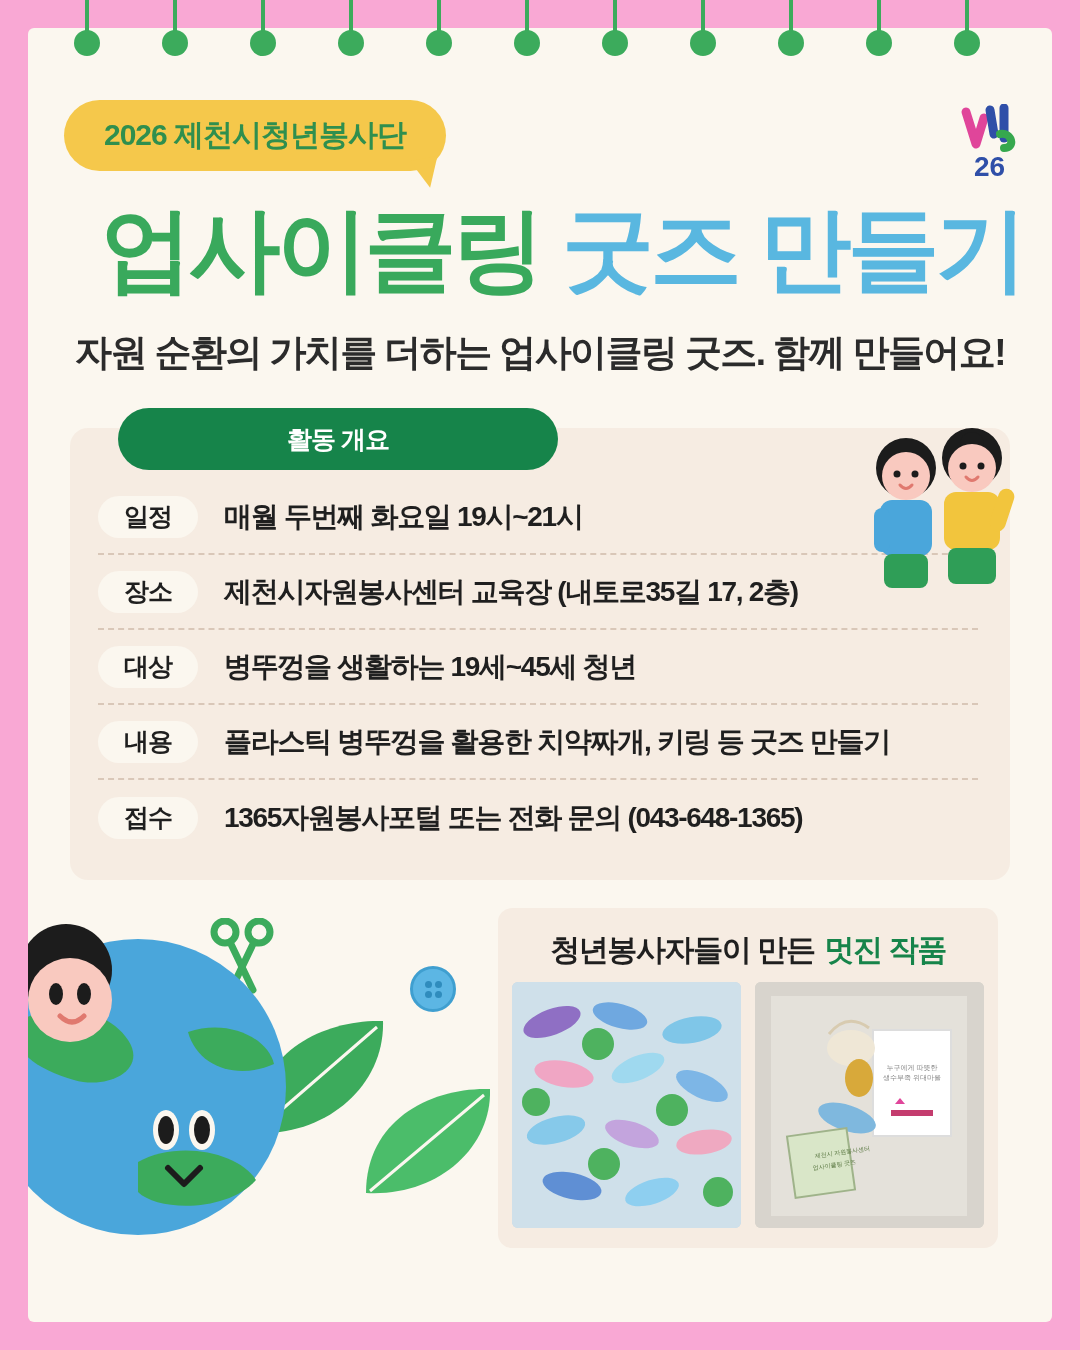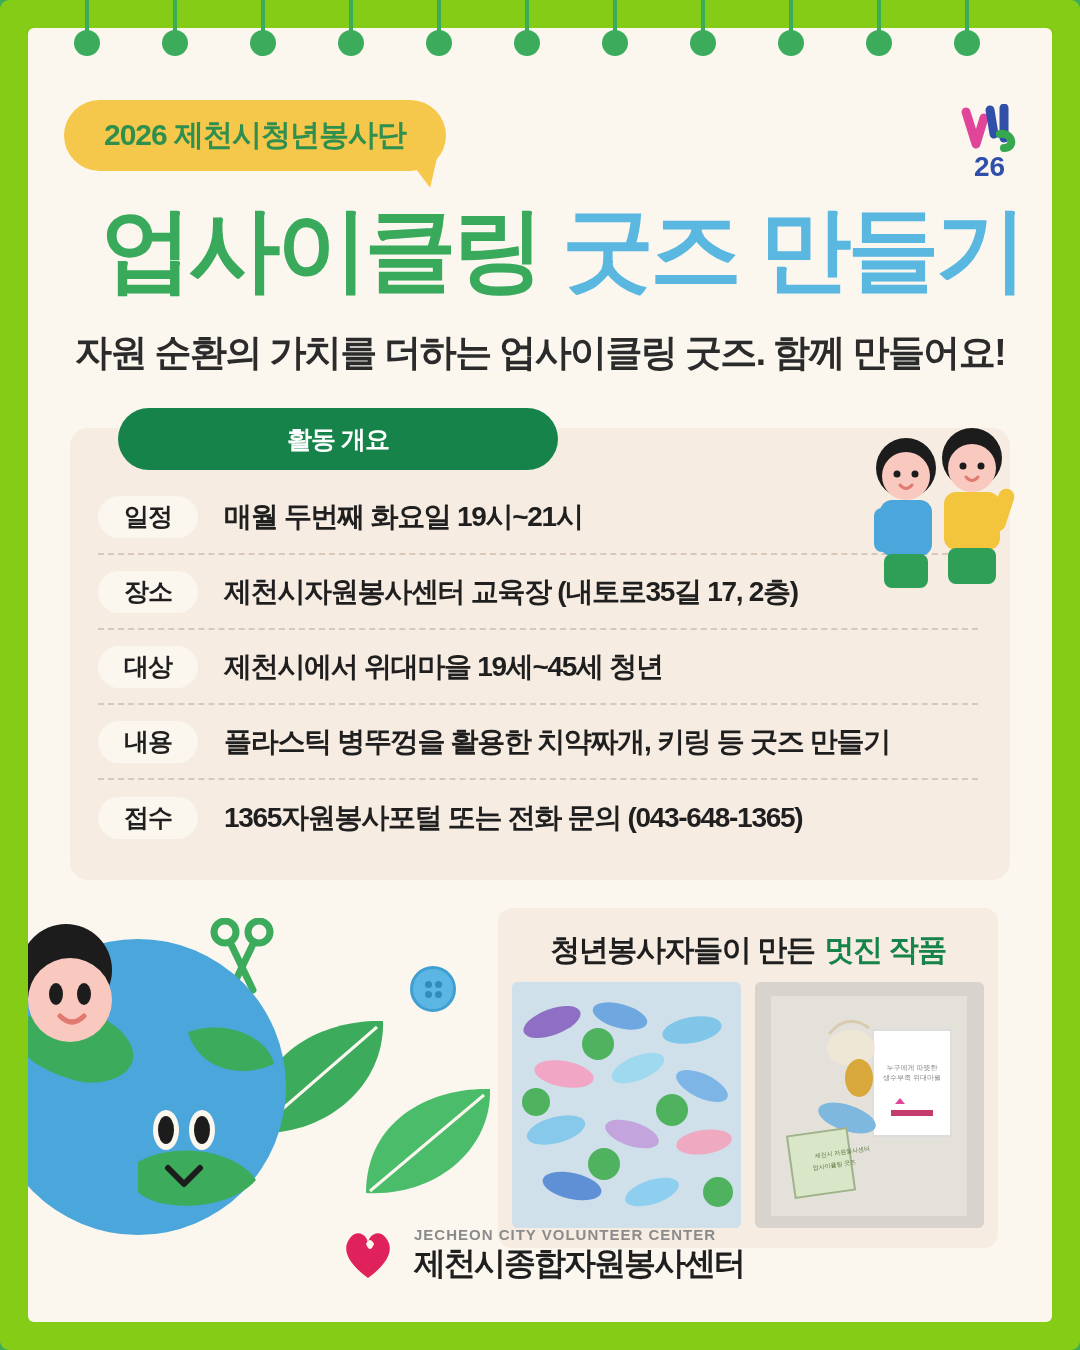--- a/index.html
+++ b/index.html
@@ -5,22 +5,21 @@
   * { box-sizing: border-box; margin: 0; padding: 0; }
   html, body {
     width: 1080px; height: 1350px;
     font-family: "Liberation Sans", sans-serif;
     background: #3cab5c;
     overflow: hidden;
   }
   .poster {
     position: relative;
     width: 1080px; height: 1350px;
-    background: #84cc16;
-    border-radius: 9px;
+    background: #f9a8d4;
   }
   
   .page {
     position: absolute;
     left: 28px; top: 28px;
     width: 1024px; height: 1294px;
     background: #fbf7ef;
     border-radius: 6px;
     overflow: hidden;
   }
@@ -255,21 +254,21 @@
       <div class="row">
         <div class="key">일정</div>
         <div class="val">매월 두번째 화요일 19시~21시</div>
       </div>
       <div class="row">
         <div class="key">장소</div>
         <div class="val">제천시자원봉사센터 교육장 (내토로35길 17, 2층)</div>
       </div>
       <div class="row">
         <div class="key">대상</div>
-        <div class="val">제천시에서 위대마을 19세~45세 청년</div>
+        <div class="val">병뚜껑을 생활하는 19세~45세 청년</div>
       </div>
       <div class="row">
         <div class="key">내용</div>
         <div class="val">플라스틱 병뚜껑을 활용한 치약짜개, 키링 등 굿즈 만들기</div>
       </div>
       <div class="row">
         <div class="key">접수</div>
         <div class="val">1365자원봉사포털 또는 전화 문의 (043-648-1365)</div>
       </div>
     </div>
@@ -391,32 +390,20 @@
             <ellipse cx="104" cy="96" rx="14" ry="19" fill="#d8a93a"></ellipse>
             <ellipse cx="92" cy="136" rx="30" ry="13" fill="#7fb8de" transform="rotate(18 92 136)"></ellipse>
             <rect x="36" y="150" width="60" height="62" fill="#d9e6c8" stroke="#9fb38a" stroke-width="2" transform="rotate(-8 66 181)"></rect>
             <text x="60" y="176" font-size="6" fill="#5d7a45" font-family="Liberation Sans, sans-serif" transform="rotate(-8 60 176)">제천시 자원봉사센터</text>
             <text x="58" y="188" font-size="6" fill="#5d7a45" font-family="Liberation Sans, sans-serif" transform="rotate(-8 58 188)">업사이클링 굿즈</text>
           </svg>
         </div>
       </div>
     </div>
 
-    <div class="footer">
-      <div class="heart-mark">
-        <svg width="64" height="64" viewBox="0 0 64 64">
-          <path d="M32 56 C10 40 6 26 14 16 C22 6 32 14 32 22 C32 14 42 6 50 16 C58 26 54 40 32 56 Z" fill="#e0225c"></path>
-          <path d="M30 22 q4 -8 8 0 q-4 10 -8 0 Z" fill="#fbf7ef"></path>
-        </svg>
-      </div>
-      <div class="footer-text">
-        <div class="footer-en">JECHEON CITY VOLUNTEER CENTER</div>
-        <div class="footer-ko">제천시종합자원봉사센터</div>
-      </div>
-    </div>
 
   </div>
 
   <div class="rings">
     <div class="ring" style="left:46px;"></div>
     <div class="ring" style="left:134px;"></div>
     <div class="ring" style="left:222px;"></div>
     <div class="ring" style="left:310px;"></div>
     <div class="ring" style="left:398px;"></div>
     <div class="ring" style="left:486px;"></div>

